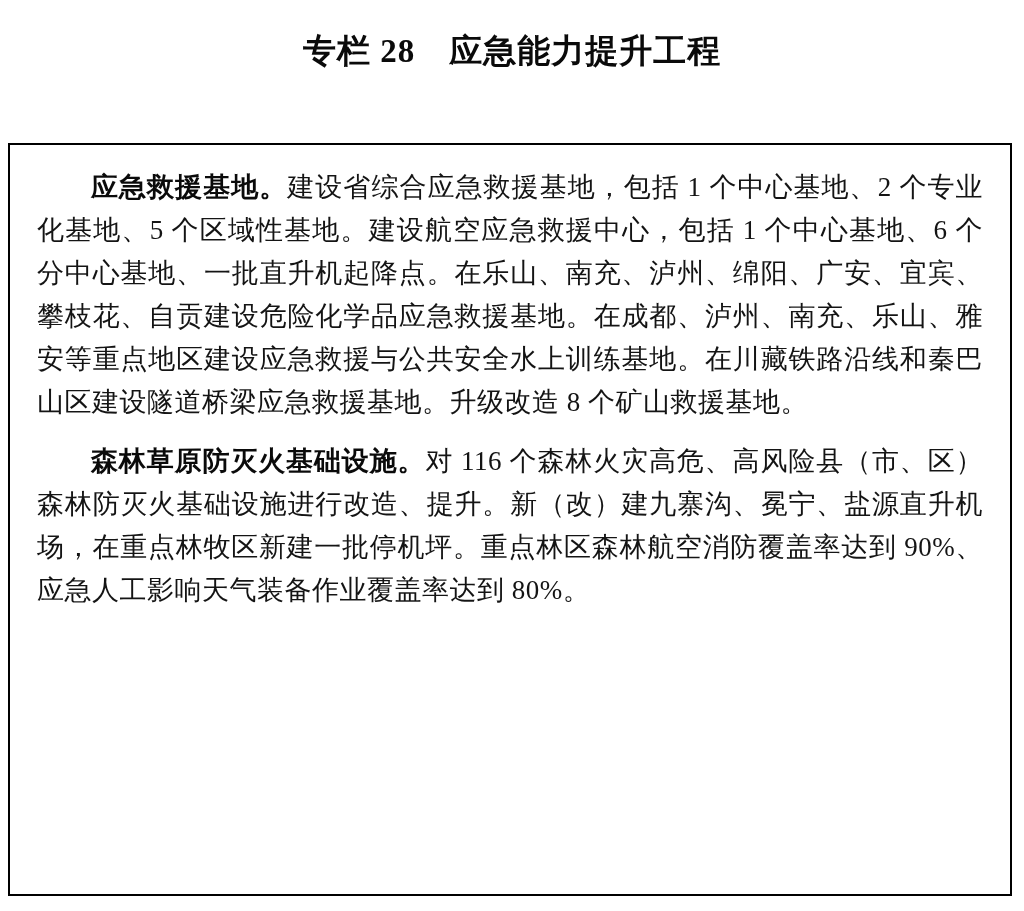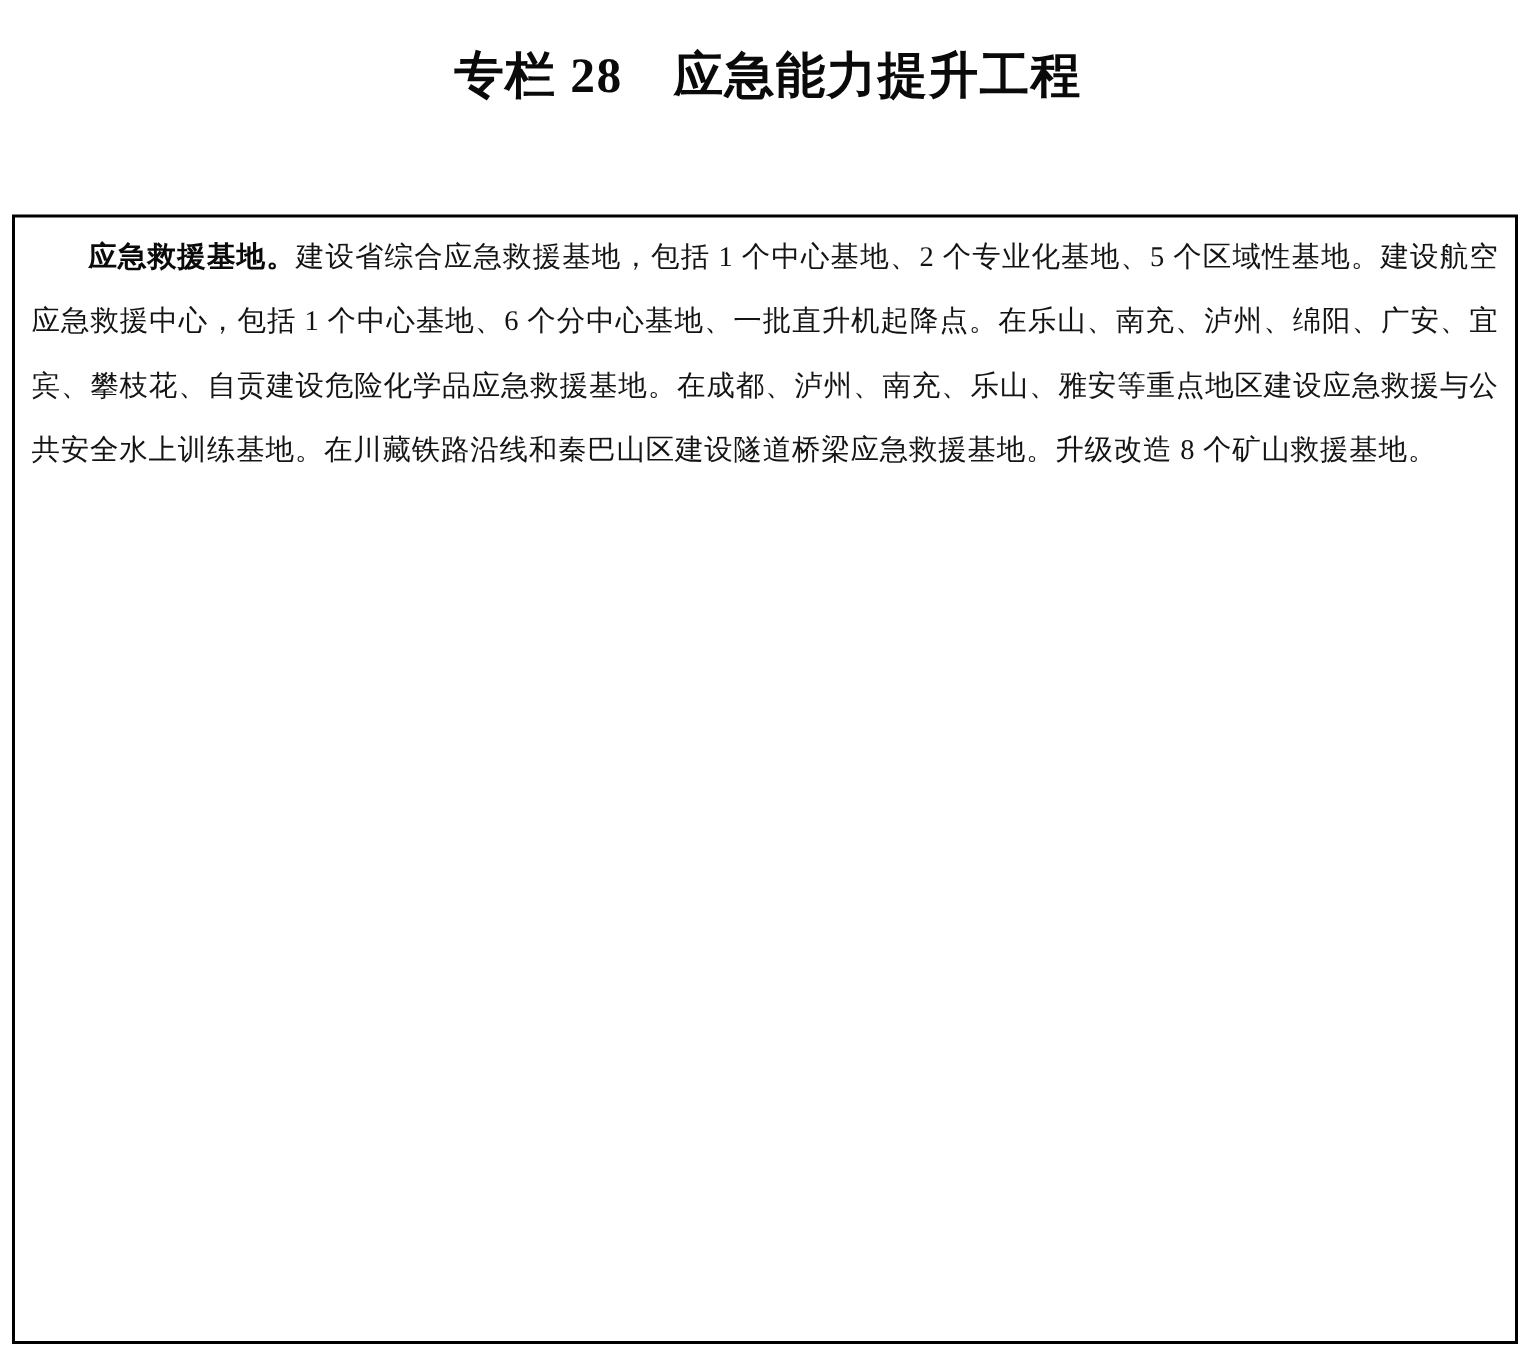--- a/index.html
+++ b/index.html
@@ -31,22 +31,22 @@
     position: absolute;
     left: 8px;
     top: 143px;
     width: 1004px;
     height: 753px;
     border: 2px solid #000000;
     padding: 5px 11px 8px 11px;
     background: #ffffff;
   }
   .para {
-    margin: 0;
-    font-size: 19px;
+    margin: 16px;
+    font-size: 27px;
     line-height: 43px;
     text-indent: 2em;
     text-align: justify;
     text-justify: inter-ideograph;
     letter-spacing: 0.5px;
     color: #141414;
   }
   .para .lead {
     font-weight: bold;
     color: #0a0a0a;
@@ -57,16 +57,17 @@
 
 <div class="page">
 
   <h1 class="title">专栏 28　应急能力提升工程</h1>
 
   <div class="content-box">
 
     <p class="para"><span class="lead">应急救援基地。</span><span>建设省综合应急救援基地，包括 1 个中心基地、2 个专业化基地、5 个区域性基地。建设航空应急救援中心，包括 1 个中心基地、6 个分中心基地、一批直升机起降点。在乐山、南充、泸州、绵阳、广安、宜宾、攀枝花、自贡建设危险化学品应急救援基地。在成都、泸州、南充、乐山、雅安等重点地区建设应急救援与公共安全水上训练基地。在川藏铁路沿线和秦巴山区建设隧道桥梁应急救援基地。升级改造 8 个矿山救援基地。</span></p>
 
 
+    <p class="para"><span class="lead">森林草原防灭火基础设施。</span><span>对 116 个森林火灾高危、高风险县（市、区）森林防灭火基础设施进行改造、提升。新（改）建九寨沟、冕宁、盐源直升机场，在重点林牧区新建一批停机坪。重点林区森林航空消防覆盖率达到 90%、应急人工影响天气装备作业覆盖率达到 80%。</span></p>
 
 
   </div>
 </div>
 
 </body></html>

